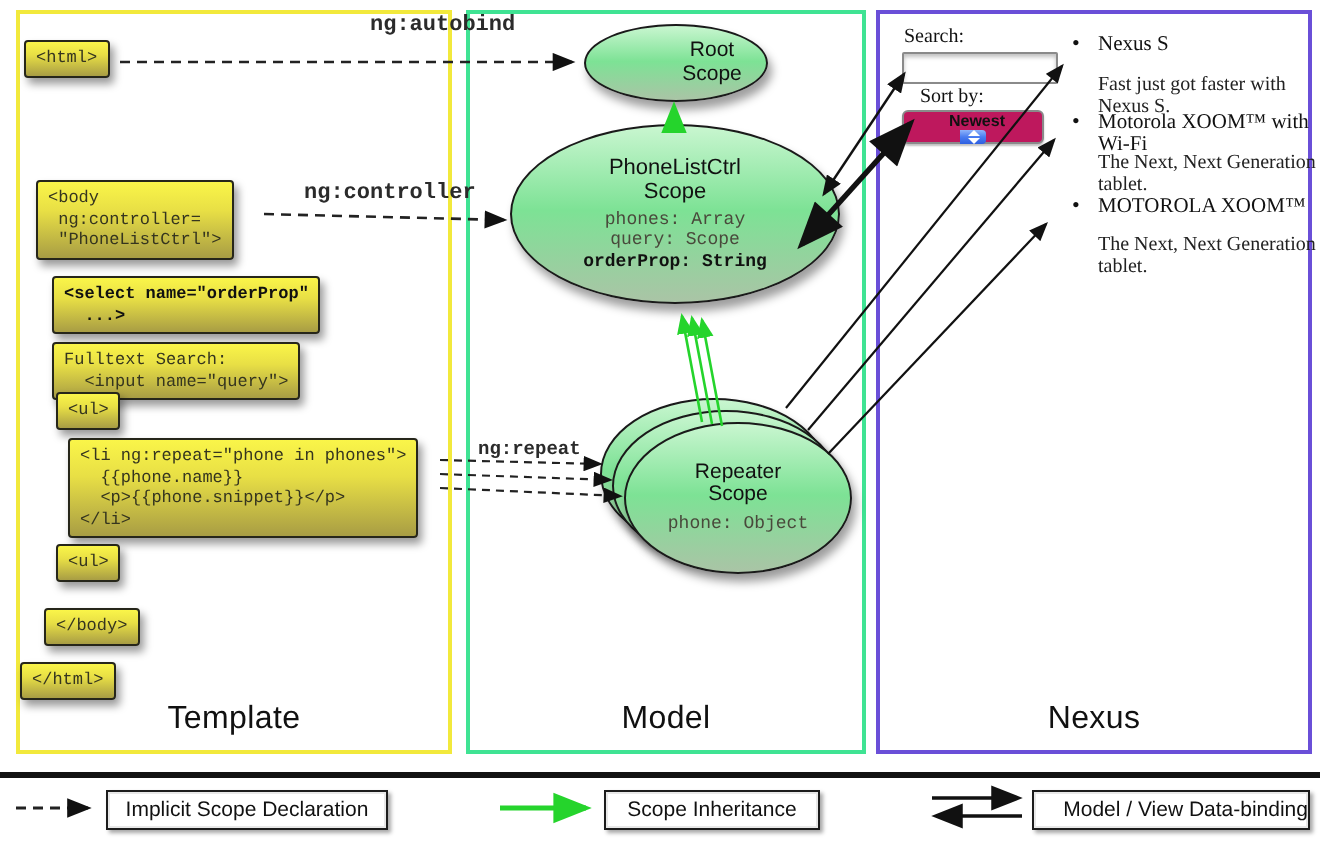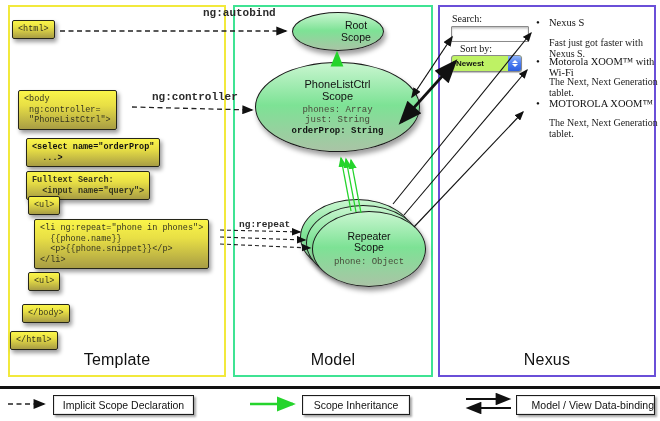--- a/index.html
+++ b/index.html
@@ -28,23 +28,23 @@
     line-height:10.5px;color:#49493b;white-space:pre;}
   .scope-prop.b{font-weight:bold;color:#111;}
   
   .anno{position:absolute;font-family:"Liberation Mono",monospace;font-weight:bold;
     color:#2b2b2b;font-size:11px;}
   .anno.small{font-size:9.5px;}
   
   .vlabel{position:absolute;font-family:"Liberation Serif",serif;font-size:10px;color:#111;}
   .vinput{position:absolute;background:#fff;border:1px solid #8a8a8a;
     box-shadow:inset 0 1.5px 2px rgba(0,0,0,.25);border-radius:1px;}
-  .vselect{position:absolute;background:#bef264;border:1px solid #8a8a8a;border-radius:3px;
+  .vselect{position:absolute;background:#be185d;border:1px solid #8a8a8a;border-radius:3px;
     box-shadow:0 1px 1px rgba(0,0,0,.25);display:flex;align-items:center;
-    font-size:8px;color:#111;}
+    font-size:8px;color:#111;flex-direction:column;}
   .vselect .txt{flex:1;padding-left:4px;font-weight:bold;
     font-family:"Liberation Sans",sans-serif;}
   .stepper{width:13px;height:100%;border-radius:0 2px 2px 0;
     background:linear-gradient(180deg,#8fb4fa 0%,#4a7cf0 50%,#2d5fe0 100%);
     display:flex;flex-direction:column;align-items:center;justify-content:center;
     gap:1px;}
   .stepper .up,.stepper .dn{width:0;height:0;border-left:3px solid transparent;
     border-right:3px solid transparent;}
   .stepper .up{border-bottom:3.5px solid #fff;}
   .stepper .dn{border-top:3.5px solid #fff;}
@@ -70,45 +70,45 @@
 <div class="region" style="left:438px;width:214px;border:2px solid #6a4fd8;">
   <div class="region-label">Nexus</div>
 </div>
 
 <div class="code abs" style="left:12px;top:20px;">&lt;html&gt;</div>
 <div class="code abs" style="left:18px;top:90px;">&lt;body
  ng:controller=
  "PhoneListCtrl"&gt;</div>
 <div class="code abs bold" style="left:26px;top:138px;">&lt;select name="orderProp"
   ...&gt;</div>
-<div class="code abs" style="left:26px;top:171px;font-weight:bold;">Fulltext Search:
+<div class="code abs" style="left:26px;top:171px;">Fulltext Search:
   &lt;input name="query"&gt;</div>
 <div class="code abs" style="left:28px;top:196px;">&lt;ul&gt;</div>
 <div class="code abs" style="left:34px;top:219px;">&lt;li ng:repeat="phone in phones"&gt;
   {{phone.name}}
   &lt;p&gt;{{phone.snippet}}&lt;/p&gt;
 &lt;/li&gt;</div>
 <div class="code abs" style="left:28px;top:272px;">&lt;ul&gt;</div>
 <div class="code abs" style="left:22px;top:304px;">&lt;/body&gt;</div>
 <div class="code abs" style="left:10px;top:331px;">&lt;/html&gt;</div>
 
-<div class="anno" style="left:167px;top:7px;padding-left:36px;">ng:autobind</div>
+<div class="anno" style="left:149px;top:7px;padding-left:36px;">ng:autobind</div>
 <div class="anno" style="left:152px;top:91px;">ng:controller</div>
 <div class="anno small" style="left:239px;top:219px;">ng:repeat</div>
 
 <div class="ellipse" style="left:292px;top:12px;width:90px;height:37px;">
   <div class="scope-title" style="font-size:10.5px;line-height:11.5px;margin-left:36px;">Root
 Scope</div>
 </div>
 
 <div class="ellipse" style="left:255px;top:62px;width:163px;height:88px;">
   <div class="scope-title">PhoneListCtrl
 Scope</div>
   <div class="scope-prop" style="margin-top:2px;">phones: Array</div>
-  <div class="scope-prop">just: String</div>
+  <div class="scope-prop">query: Scope</div>
   <div class="scope-prop b">orderProp: String</div>
 </div>
 
 <div class="ellipse" style="left:300px;top:199px;width:112px;height:74px;"></div>
 <div class="ellipse" style="left:306px;top:205px;width:112px;height:74px;"></div>
 <div class="ellipse" style="left:312px;top:211px;width:112px;height:74px;">
   <div class="scope-title" style="font-size:10.5px;line-height:11.5px;">Repeater
 Scope</div>
   <div class="scope-prop" style="margin-top:3px;">phone: Object</div>
 </div>

